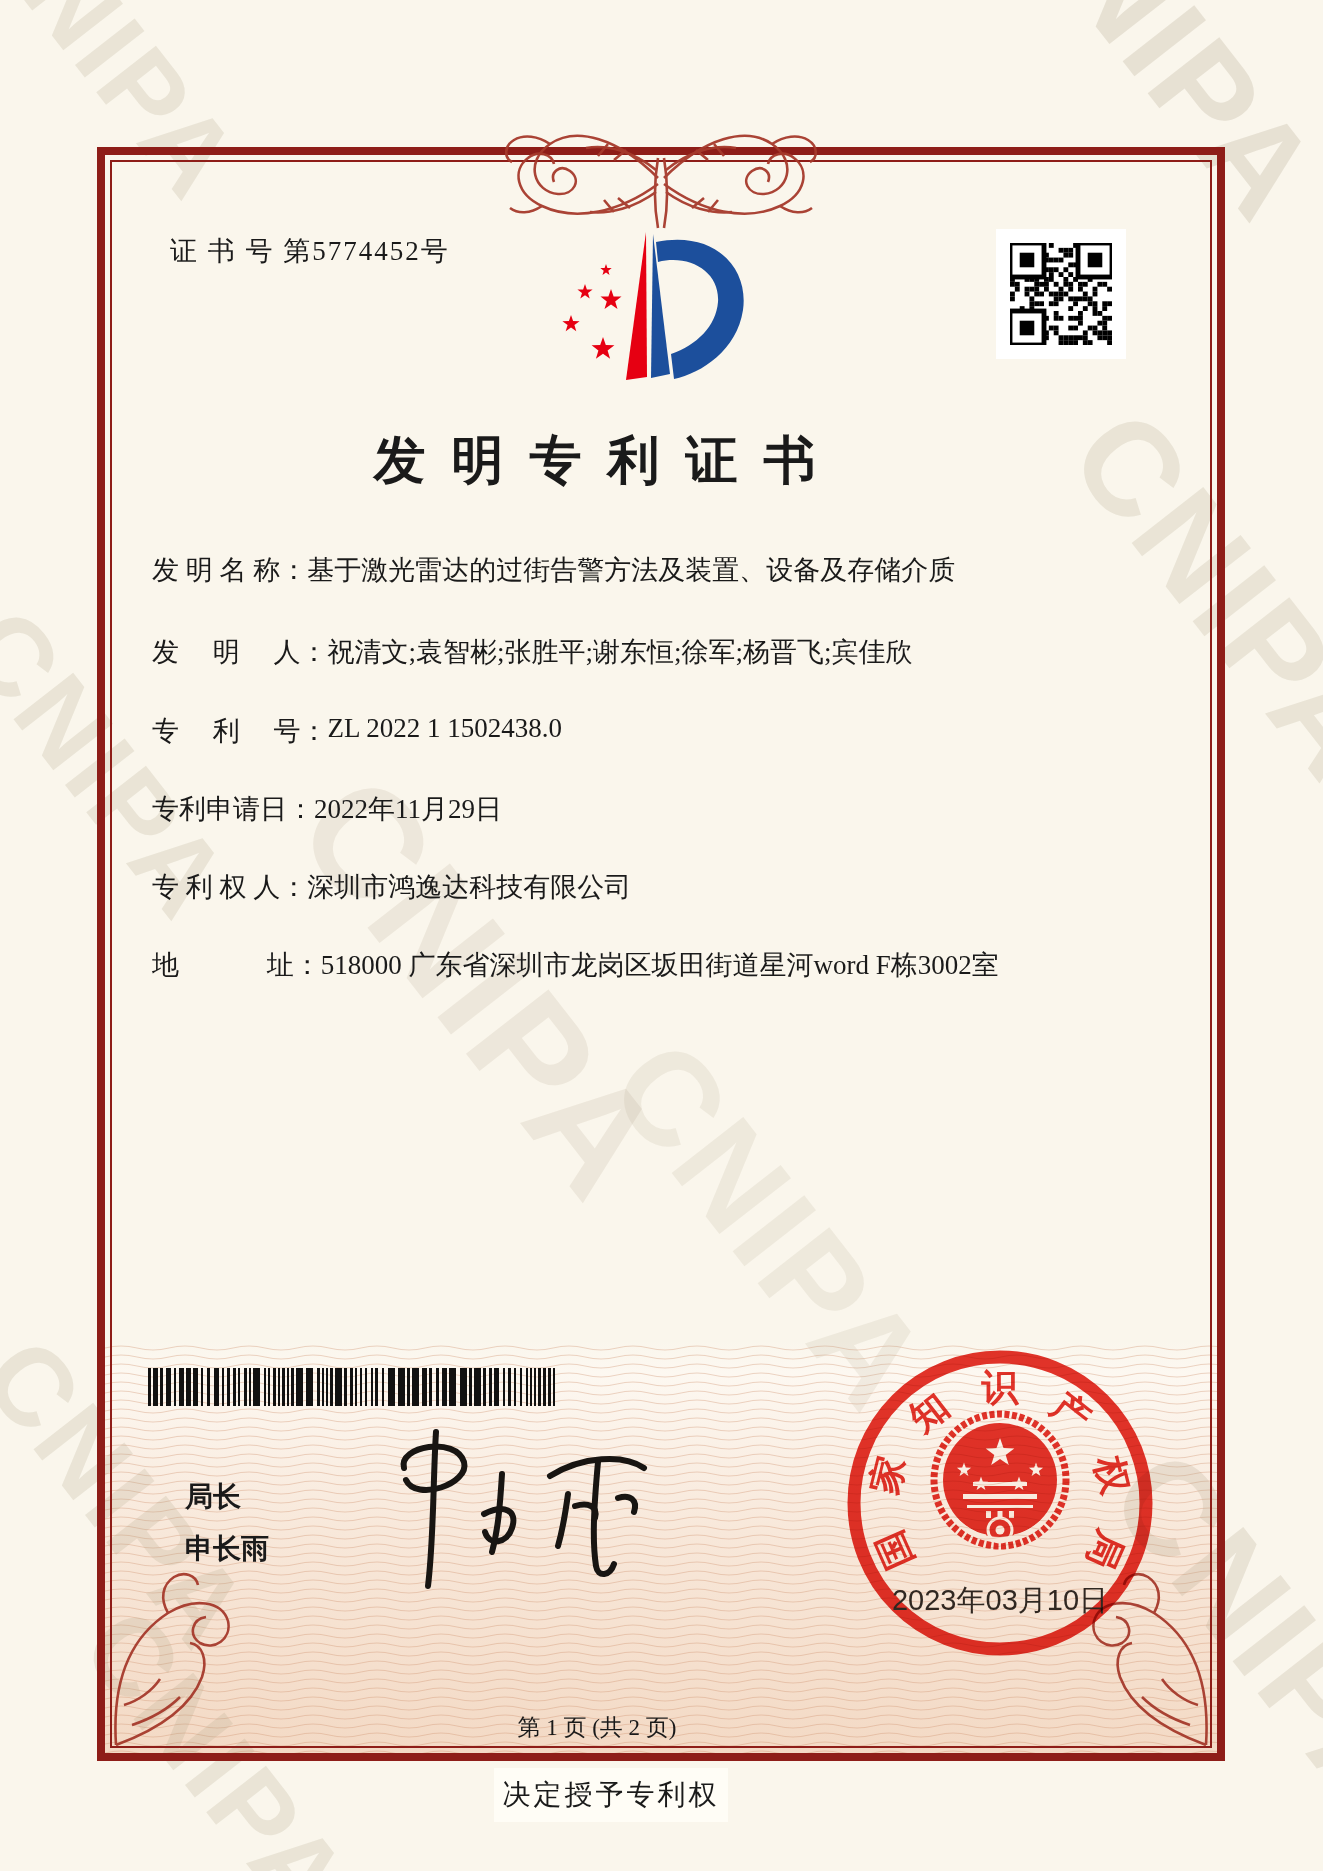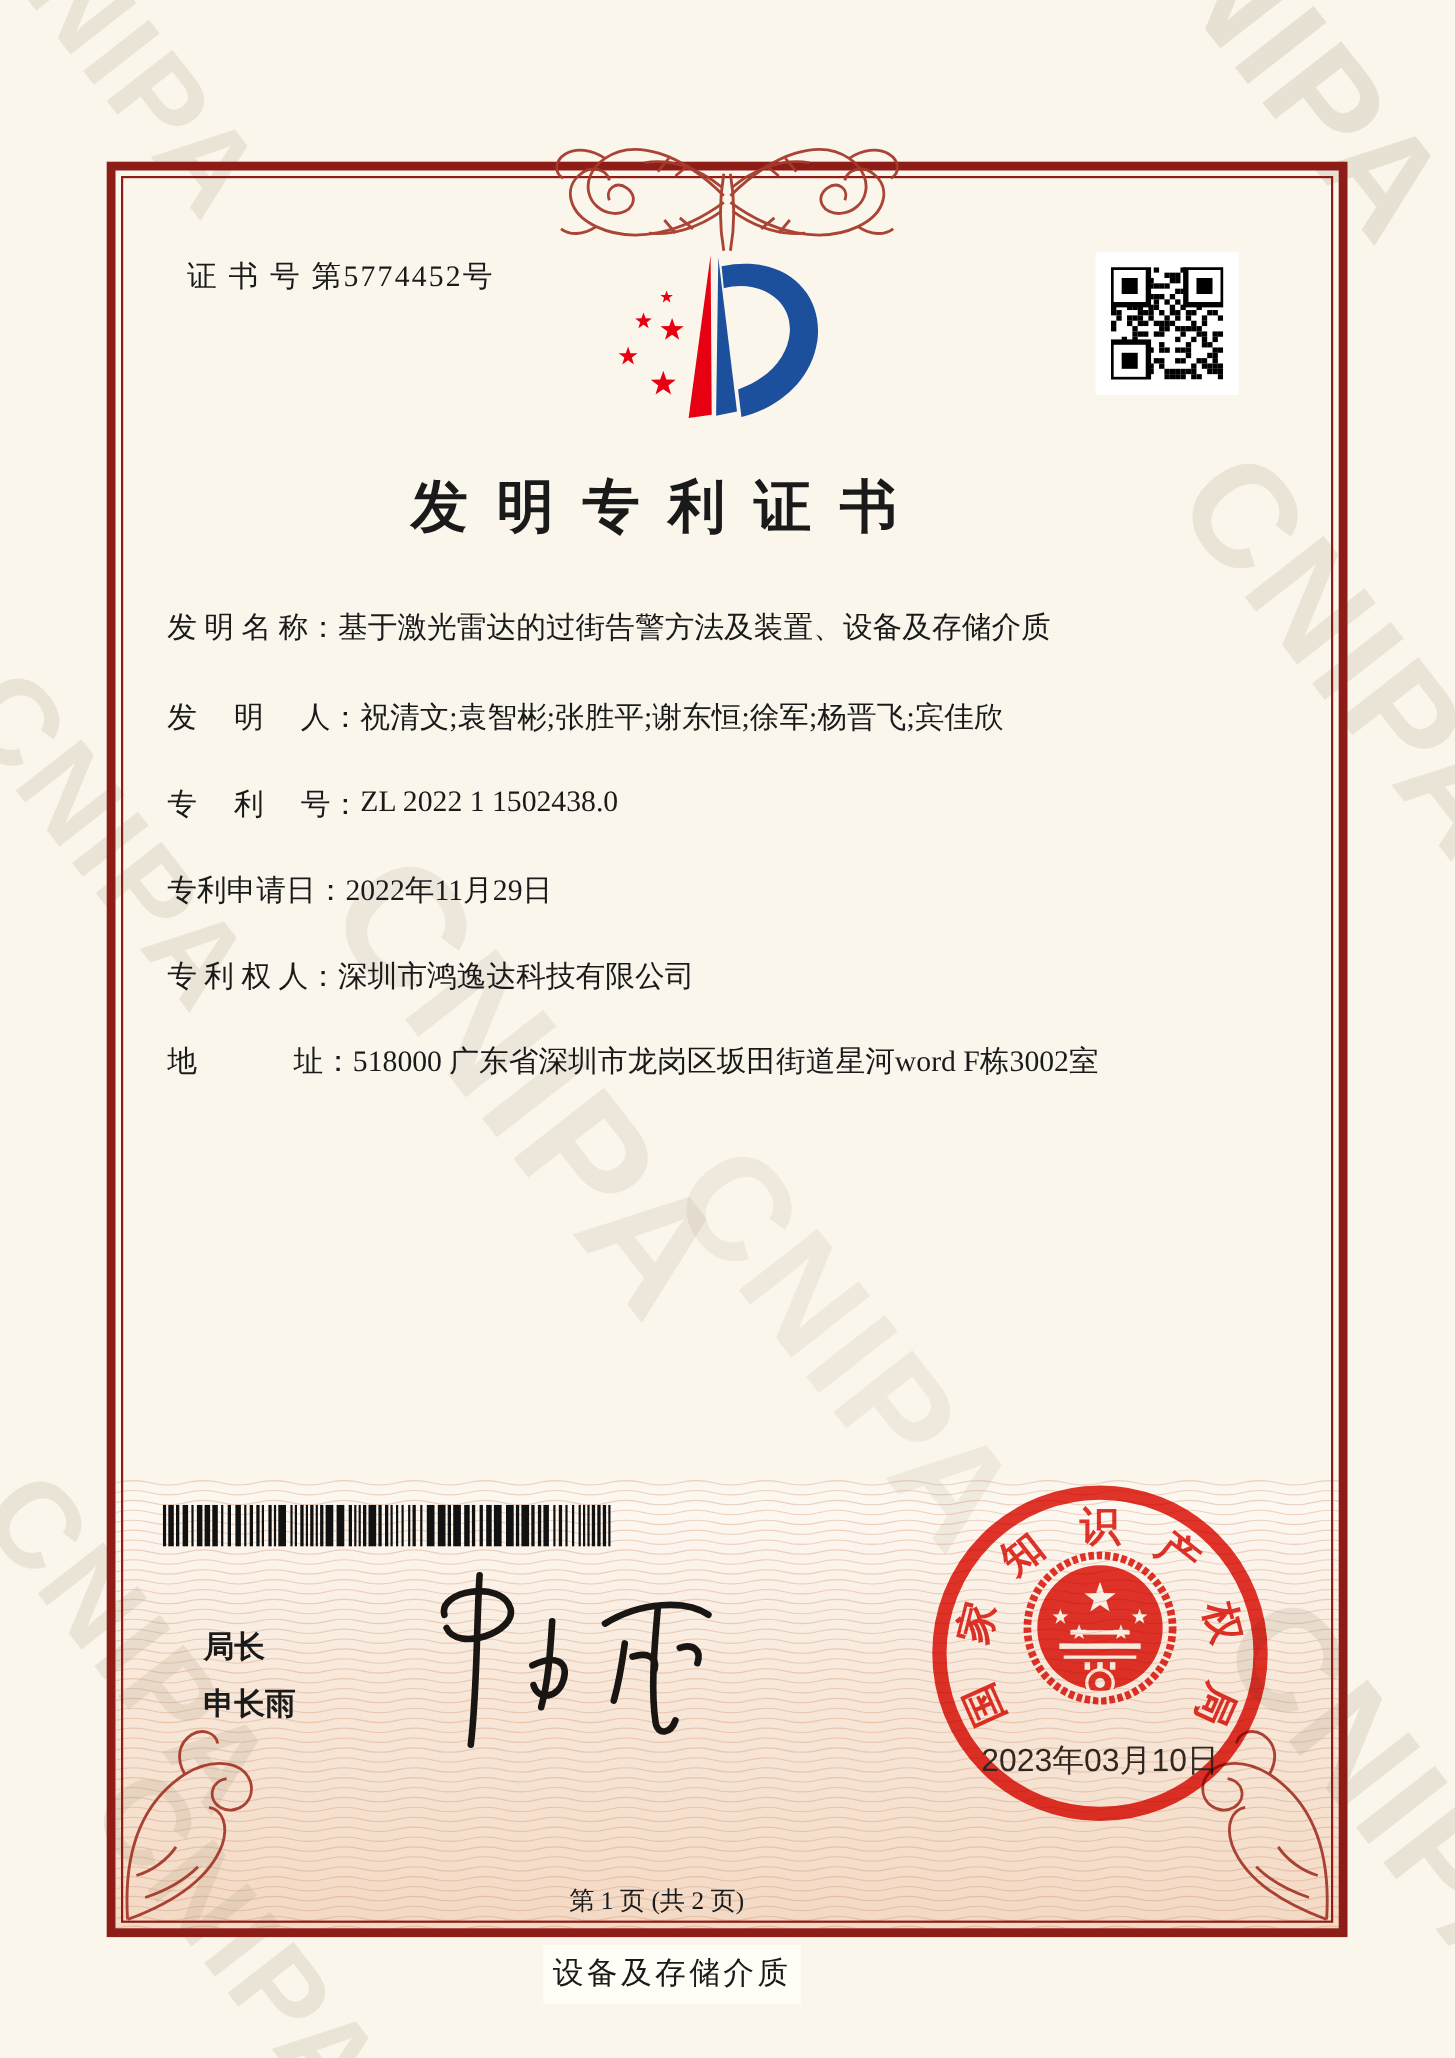--- a/index.html
+++ b/index.html
@@ -456,15 +456,15 @@
         <circle cy="50" r="12" fill="none" stroke="#fff" stroke-width="3"></circle>
         <circle cy="50" r="4.5" fill="#fff"></circle>
         <path d="M-54,26 C-44,44 -26,54 -14,56" fill="none" stroke="#fff" stroke-width="3"></path>
         <path d="M54,26 C44,44 26,54 14,56" fill="none" stroke="#fff" stroke-width="3"></path>
       </g>
       <text id="seal-date" x="155" y="262" text-anchor="middle">2023年03月10日</text>
     </g>
   </svg>
 
   <div id="page-info" class="abs">第 1 页 (共 2 页)</div>
-  <div id="cont-note" class="abs">设备及存储介质</div>
+  <div id="cont-note" class="abs">决定授予专利权</div>
 
 </div>
 
 </body></html>

